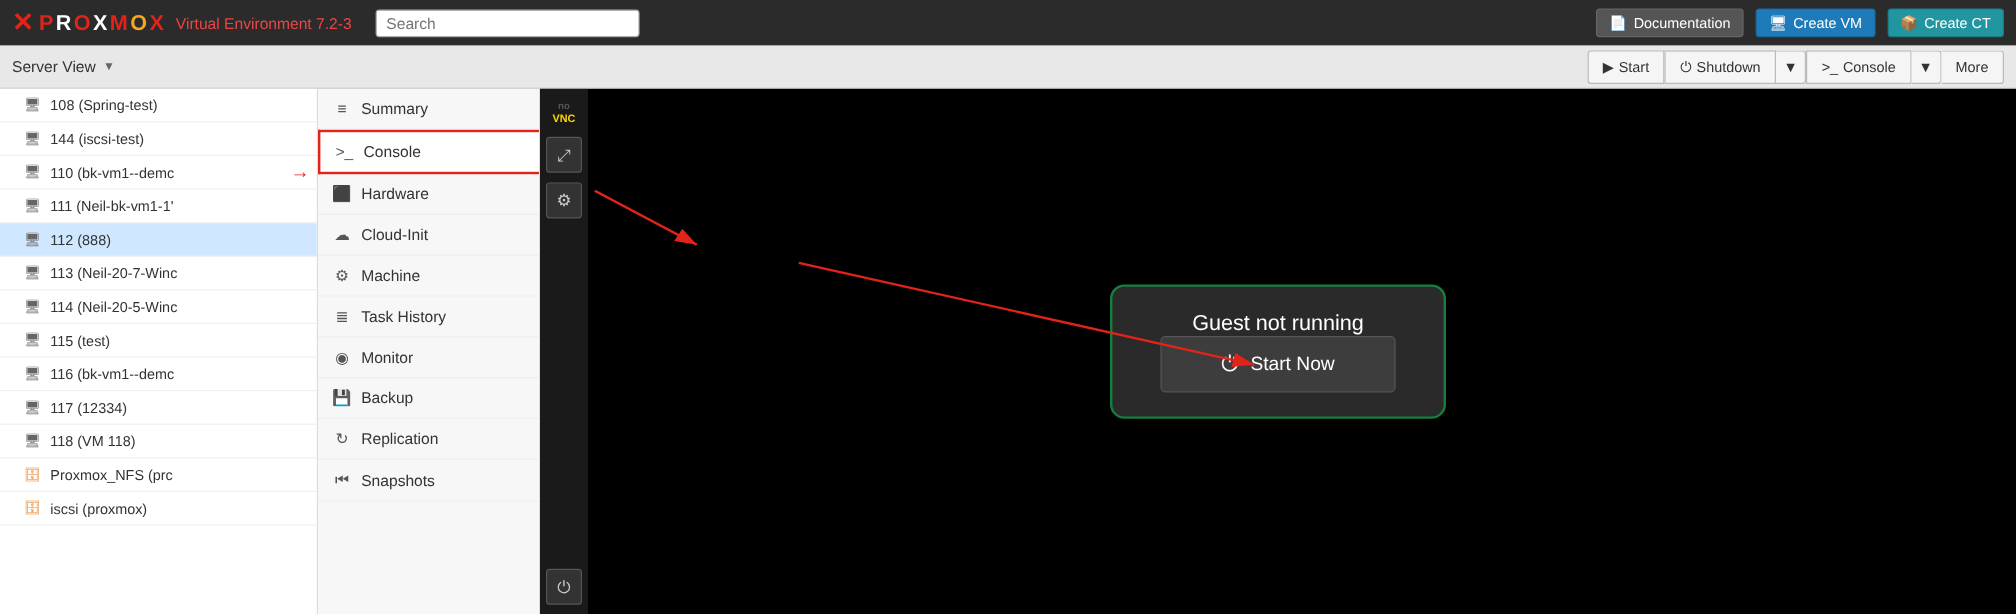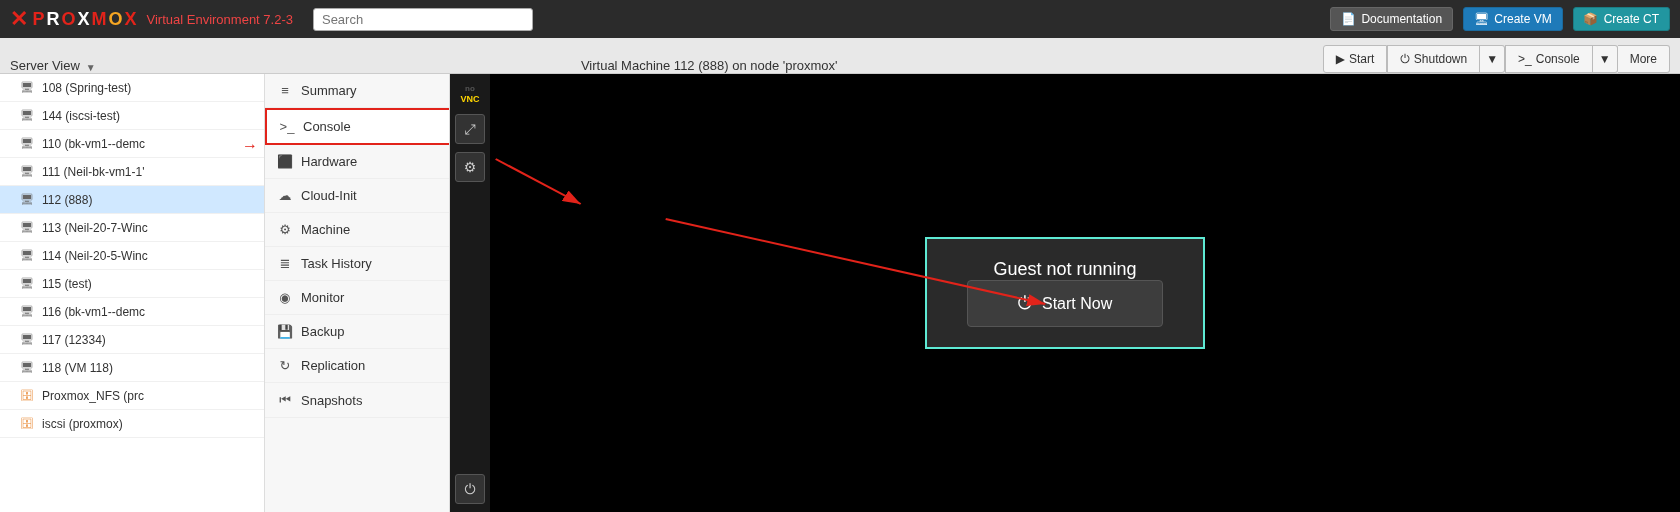--- a/index.html
+++ b/index.html
@@ -20,21 +20,21 @@
     .topbar-btn {
       display: flex; align-items: center; gap: 5px;
       background: #555; border: 1px solid #666; color: #fff;
       padding: 4px 10px; border-radius: 3px; cursor: pointer; font-size: 12px;
     }
     .topbar-btn.blue { background: #1e7ab9; border-color: #1a6a9e; }
     .topbar-btn.teal { background: #2196a0; border-color: #1a7d85; }
 
     
     .subbar {
-      display: flex; align-items: flex-end; height: 36px;
+      display: flex; align-items: center; height: 36px;
       background: #e8e8e8; border-bottom: 1px solid #ccc; padding: 0 10px; gap: 0;
     }
     .subbar-label { font-size: 13px; color: #333; margin-right: 6px; }
     .subbar-select-arrow { font-size: 10px; color: #666; }
     .subbar-spacer { flex: 1; }
     .vm-title { font-size: 13px; color: #333; padding: 0 12px; }
 
     
     .action-btns { display: flex; align-items: center; gap: 0; }
     .action-btn {
@@ -100,21 +100,21 @@
     }
     .novnc-logo span { color: #ffd600; }
     .novnc-btn {
       width: 30px; height: 30px; background: #333; border: 1px solid #555;
       border-radius: 3px; display: flex; align-items: center; justify-content: center;
       cursor: pointer; color: #ccc; font-size: 14px;
     }
 
     
     .guest-overlay {
-      border: 2px solid #5eead4; border-radius: 0;
+      border: 2px solid #15803d; border-radius: 12px;
       background: #2a2a2a; padding: 20px 40px;
       display: flex; flex-direction: column; align-items: center; 
       min-width: 280px;
     }
     .guest-text { color: #fff; font-size: 18px; }
     .start-now-btn {
       display: flex; align-items: center; gap: 10px;
       background: #3d3d3d; border: 1px solid #555; color: #fff;
       padding: 12px 32px; border-radius: 4px; cursor: pointer; font-size: 16px;
       width: 100%; justify-content: center;
@@ -153,21 +153,20 @@
   <button class="topbar-btn teal">
     <span>📦</span>
     <span>Create CT</span>
   </button>
 </div>
 
 <div class="subbar">
   <span class="subbar-label">Server View</span>
   <span class="subbar-select-arrow">▼</span>
   <div class="subbar-spacer"></div>
-  <span class="vm-title">Virtual Machine 112 (888) on node 'proxmox'</span>
   <div class="subbar-spacer"></div>
   <div class="action-btns">
     <button class="action-btn">
       <span>▶</span>
       <span>Start</span>
     </button>
     <button class="action-btn">
       <span>⏻</span>
       <span>Shutdown</span>
     </button>

